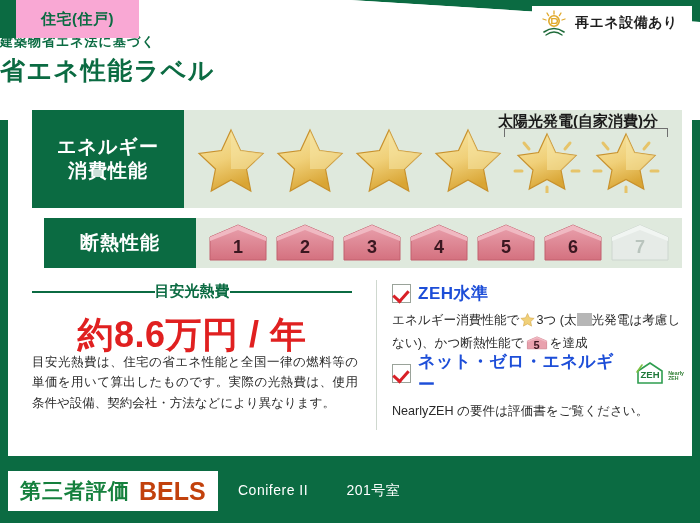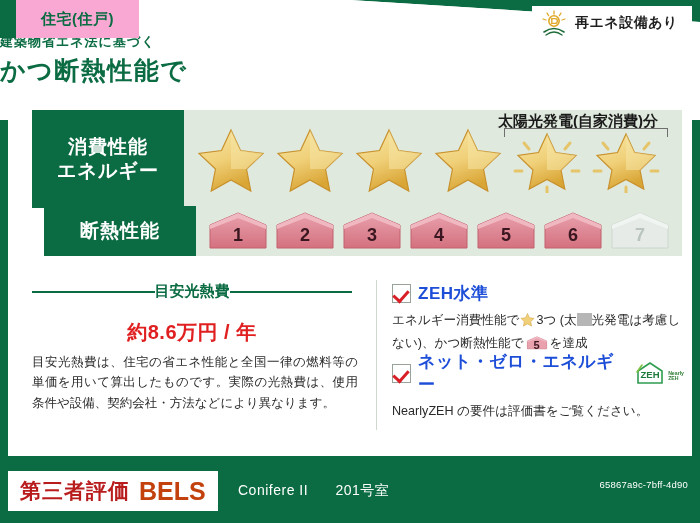--- a/index.html
+++ b/index.html
@@ -66,21 +66,21 @@
     background: #ffffff;
     z-index: 4;
   }
 
   
   .row {
     position: absolute; left: 24px; width: 650px;
     display: flex; align-items: stretch;
   }
   .row.energy { top: 16px; height: 98px; }
-  .row.insul  { top: 112px; height: 50px; padding-left: 12px; }
+  .row.insul  { top: 124px; height: 50px; padding-left: 12px; }
 
   .row-label {
     width: 152px; background: #0b6b42; color: #fff;
     display: flex; flex-direction: column; align-items: center; justify-content: center;
     font-weight: bold; font-size: 19px; letter-spacing: 1px; line-height: 1.25;
     flex: 0 0 152px;
   }
   .row.insul .row-label { font-size: 19px; }
   .row-body {
     flex: 1; background: #dfe9dd; position: relative;
@@ -117,21 +117,21 @@
   .house.off .num { color: #b9c4bd; }
 
   
   .cost-block { position: absolute; left: 24px; top: 188px; width: 320px; text-align: center; }
   .cost-title {
     display: flex; align-items: center; justify-content: center; gap: 0;
     color: #0b6b42; font-weight: bold; font-size: 15px;
   }
   .cost-title .ln { flex: 1; height: 2px; background: #0b6b42; }
   .cost-value {
-    margin-top: 18px; color: #e02020; font-weight: bold; font-size: 20px;
+    margin-top: 10px; color: #e02020; font-weight: bold; font-size: 36px;
     letter-spacing: 0.5px;
   }
 
   .note {
     position: absolute; left: 24px; top: 258px; width: 326px;
     font-size: 12.5px; line-height: 1.62; color: #2a2a2a;
     text-align: justify;
   }
 
   
@@ -179,27 +179,27 @@
     padding-bottom: 3px; letter-spacing: 0px;
   }
 
   
   .footer { position: absolute; left: 0; bottom: 0; width: 700px; height: 60px; z-index: 5; }
   .bels-plate {
     position: absolute; left: 8px; top: 8px; height: 40px;
     background: #fff; display: flex; align-items: center; padding: 0 12px;
     gap: 9px;
   }
-  .bels-plate .jp { color: #b91c1c; font-weight: bold; font-size: 21px; letter-spacing: 1px; }
+  .bels-plate .jp { color: #15803d; font-weight: bold; font-size: 21px; letter-spacing: 1px; }
   .bels-plate .bels { color: #c2410c; font-weight: bold; font-size: 25px; letter-spacing: 0px; }
   .bldg {
     position: absolute; left: 238px; top: 19px;
     color: #ffffff; font-size: 14px; letter-spacing: .5px;
   }
-  .bldg .room { margin-left: 23px; }
+  .bldg .room { margin-left: 34px; }
   .eval {
     position: absolute; right: 12px; top: 12px; text-align: right; color: #fff;
   }
   .eval .d { font-size: 14px; letter-spacing: .3px; }
   .eval .id { font-size: 9.5px; margin-top: 4px; letter-spacing: .2px; }
 </style>
 </head>
 <body>
 
 <div id="label">
@@ -223,29 +223,29 @@
       <circle cx="14" cy="11" r="5.2" fill="none" stroke="#e0a92b" stroke-width="1.6"></circle>
       <path d="M11.8 8.6 h3.2 a2.4 2.4 0 0 1 0 4.8 h-3.2 z" fill="none" stroke="#e0a92b" stroke-width="1.4"></path>
       <path d="M4 22 Q14 15 24 22" fill="none" stroke="#1f6b3a" stroke-width="1.6" stroke-linecap="round"></path>
       <path d="M6 25 Q14 19 22 25" fill="none" stroke="#1f6b3a" stroke-width="1.3" stroke-linecap="round"></path>
     </svg>
     <span class="lbl">再エネ設備あり</span>
   </div>
 
   <div class="hdr">
     <div class="sub">建築物省エネ法に基づく</div>
-    <div class="main">かつ断熱性能で</div>
+    <div class="main">省エネ性能ラベル</div>
   </div>
 
   <div class="card">
 
     <div class="row energy">
       <div class="row-label">
+        <span>エネルギー</span>
         <span>消費性能</span>
-        <span>エネルギー</span>
       </div>
       <div class="row-body">
         <div class="stars">
 
           <div class="star-wrap">
             <svg width="72" height="68" viewBox="0 0 72 68">
               <defs>
                   <linearGradient id="g1" x1="0" y1="0" x2="0.4" y2="1">
                 <stop offset="0%" stop-color="#f7e7a6"></stop>
                     <stop offset="55%" stop-color="#f0d079"></stop>
@@ -435,17 +435,16 @@
   <div class="footer">
     <div class="bels-plate">
       <span class="jp">第三者評価</span>
       <span class="bels">BELS</span>
     </div>
     <div class="bldg">
       <span>Conifere II</span>
       <span class="room">201号室</span>
     </div>
     <div class="eval">
-      <div class="id">65867a9c-7bff-4d90</div>
     </div>
   </div>
 
 </div>
 
 </body></html>

